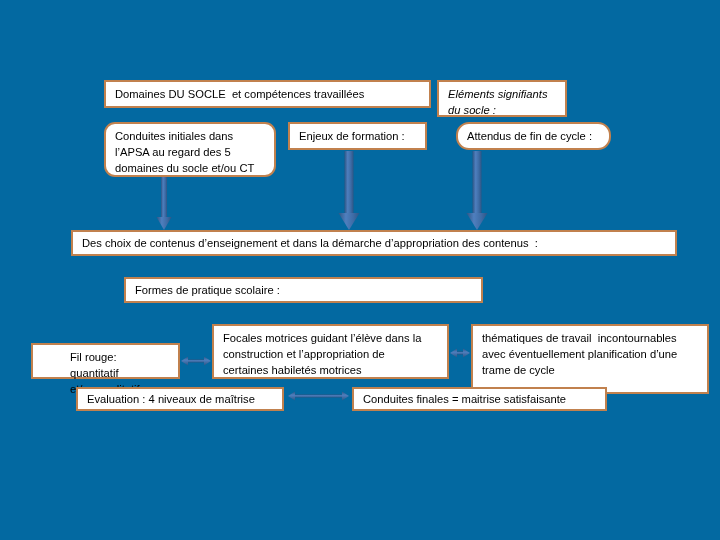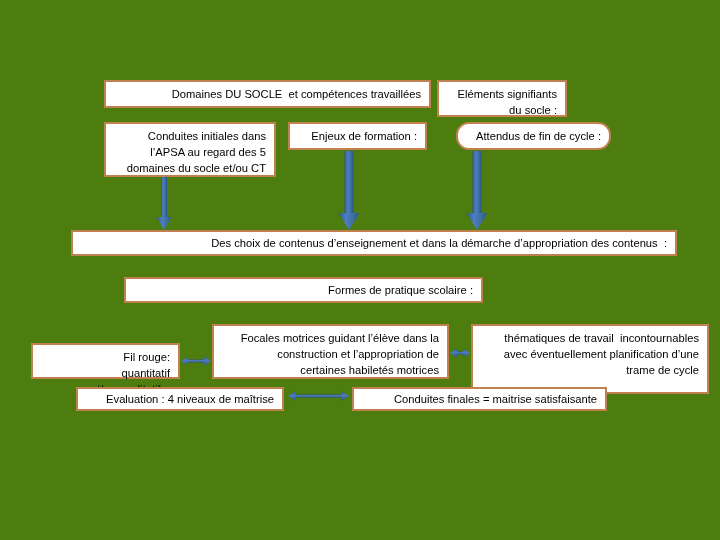--- a/index.html
+++ b/index.html
@@ -10,22 +10,21 @@
     width: 720px;
     height: 540px;
     background: #ffffff;
     font-family: "Liberation Sans", sans-serif;
     overflow: hidden;
   }
   #canvas {
     position: relative;
     width: 720px;
     height: 540px;
-    background: #4d7c0f;
-    text-align: right;
+    background: #0369a1;
   }
   .box {
     position: absolute;
     box-sizing: border-box;
     border: 2px solid #C1814E;
     background: #ffffff;
     color: #000000;
     font-size: 11.2px;
     line-height: 16px;
     padding: 4px 8px 4px 9px;
@@ -92,23 +91,23 @@
         <g>
           <rect x="295" y="394.5" width="47" height="3" fill="url(#blueGradH)"></rect>
           <polygon points="288,396 295,391.5 295,400.5" fill="url(#blueGradH)"></polygon>
           <polygon points="349,396 342,391.5 342,400.5" fill="url(#blueGradH)"></polygon>
         </g>
       </g>
   </svg>
 
   <div id="box-layer">
       <div class="box vcenter" style="left: 104px; top: 80px; width: 327px; height: 28px; border-color: rgb(193, 129, 78); color: rgb(0, 0, 0);">Domaines DU SOCLE  et compétences travaillées</div>
-      <div class="box" style="left: 437px; top: 80px; width: 130px; height: 37px; border-color: rgb(193, 129, 78); color: rgb(0, 0, 0);">Eléments signifiants
+      <div class="box" style="left: 437px; top: 80px; width: 130px; height: 37px; border-color: rgb(193, 129, 78); color: rgb(0, 0, 0); font-style: italic;">Eléments signifiants
 du socle :</div>
-      <div class="box" style="left: 104px; top: 122px; width: 172px; height: 55px; border-color: rgb(193, 129, 78); color: rgb(0, 0, 0);">Conduites initiales dans
+      <div class="box" style="left: 104px; top: 122px; width: 172px; height: 55px; border-color: rgb(193, 129, 78); color: rgb(0, 0, 0); border-radius: 11px;">Conduites initiales dans
 l’APSA au regard des 5
 domaines du socle et/ou CT</div>
       <div class="box vcenter" style="left: 288px; top: 122px; width: 139px; height: 28px; border-color: rgb(193, 129, 78); color: rgb(0, 0, 0);">Enjeux de formation :</div>
       <div class="box vcenter" style="left: 456px; top: 122px; width: 155px; height: 28px; border-color: rgb(193, 129, 78); color: rgb(0, 0, 0); border-radius: 13px;">Attendus de fin de cycle :</div>
       <div class="box vcenter" style="left: 71px; top: 230px; width: 606px; height: 26px; border-color: rgb(193, 129, 78); color: rgb(0, 0, 0);">Des choix de contenus d’enseignement et dans la démarche d’appropriation des contenus  :</div>
       <div class="box vcenter" style="left: 76px; top: 277px; width: 359px; height: 26px; border-color: rgb(193, 129, 78); color: rgb(0, 0, 0); margin-left: 48px;">Formes de pratique scolaire :</div>
       <div class="box" style="left: 31px; top: 343px; width: 149px; height: 36px; border-color: rgb(193, 129, 78); color: rgb(0, 0, 0); padding-left: 37px;">Fil rouge:  quantitatif
 et/ou qualitatif  :</div>
       <div class="box" style="left: 212px; top: 324px; width: 237px; height: 55px; border-color: rgb(193, 129, 78); color: rgb(0, 0, 0);">Focales motrices guidant l’élève dans la
 construction et l’appropriation de

